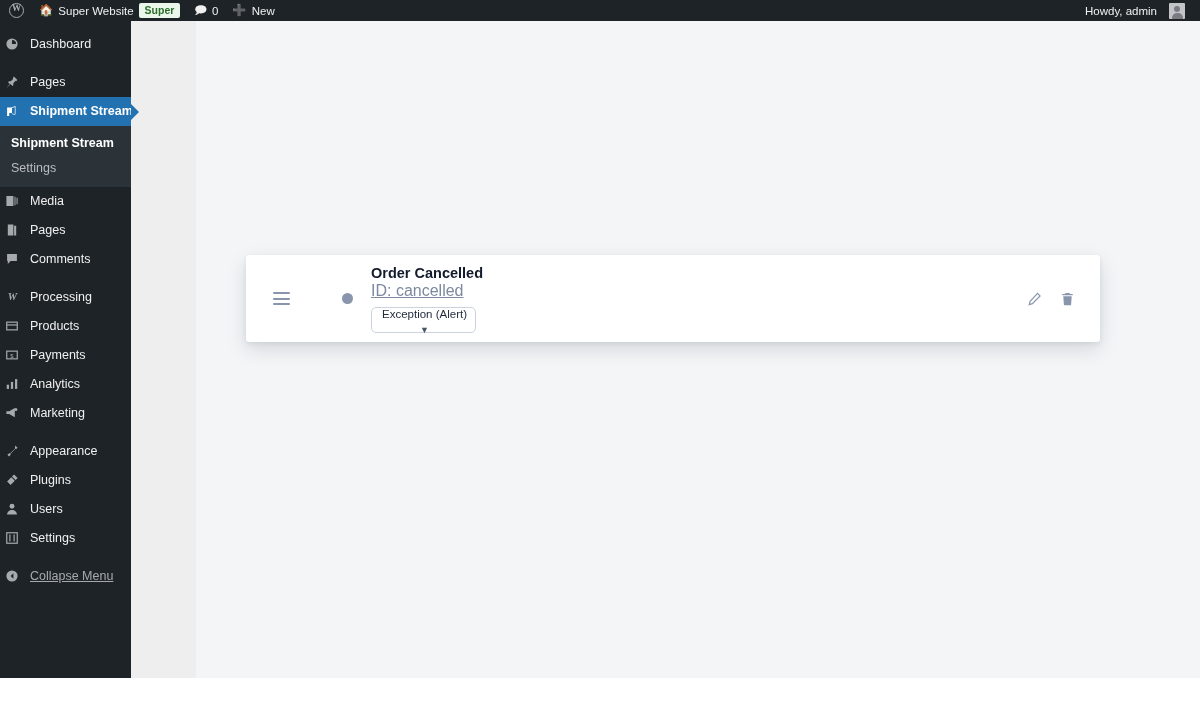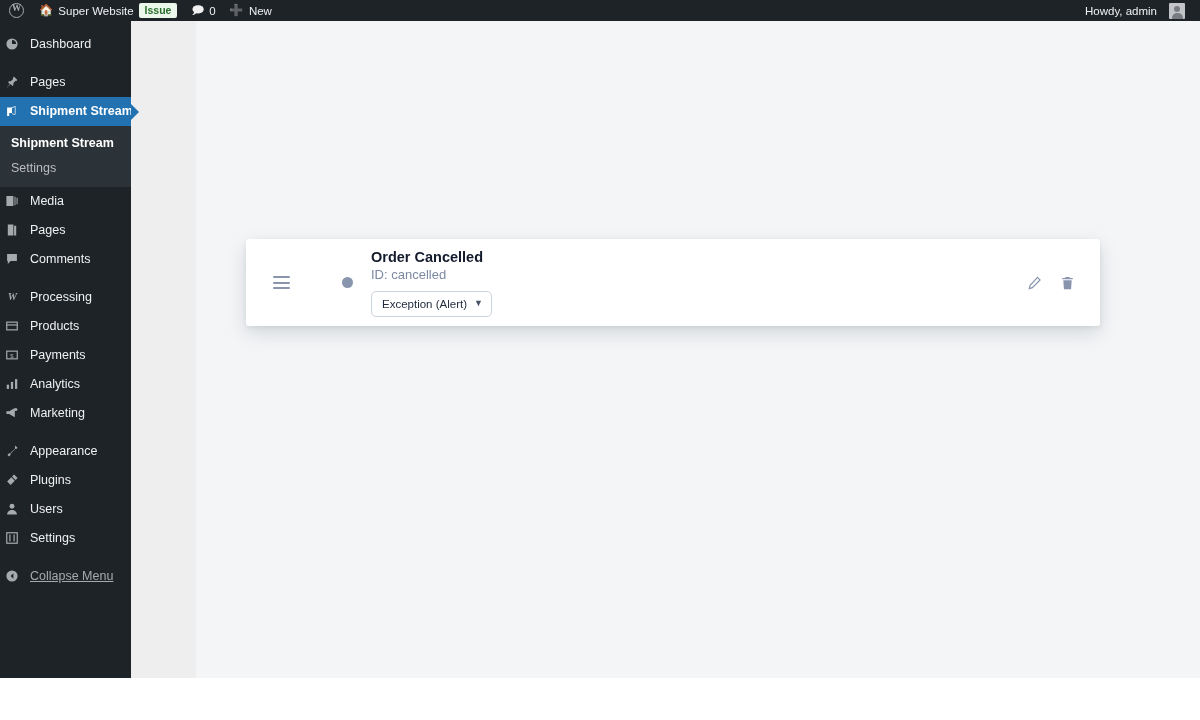--- a/index.html
+++ b/index.html
@@ -129,44 +129,44 @@
   .dot {
     width:11px; height:11px; border-radius:50%; background:#8995ad;
     flex:0 0 11px; margin-right:18px;
   }
   .row-main { flex:1; display:flex; align-items:center; }
   .status-block { display:flex; flex-direction:column; gap:0; }
   .status-name {
     font-size:15px; font-weight:bold; color:#121a2b; line-height:19px;
   }
   .status-id {
-    font-size:13px; color:#7c89a0; line-height:16px; margin-top:0;
+    font-size:16px; color:#7c89a0; line-height:16px; margin-top:0;text-decoration:underline;
   }
   .type-select {
     margin-top:8px; display:inline-flex; align-items:center; gap:7px;
     border:1px solid #ccd3de; border-radius:5px; background:#fff;
     height:26px; padding:0 8px 0 10px; font-size:11.5px; color:#1e293b;
-    width:max-content; cursor:pointer;
+    width:max-content; cursor:pointer;flex-direction:column;
   }
   .type-select .chev {
     font-size:9px; color:#475569; line-height:1; transform:translateY(-1px);
   }
   .row-actions {
     width:110px; display:flex; align-items:center; justify-content:flex-end;
     gap:18px; padding-right:25px;
   }
   .icon-btn { width:15px; height:16px; cursor:pointer; color:#8995ad; }
   .icon-btn svg { display:block; width:15px; height:16px; }
 
   
   #row-processing .type-select { visibility:hidden; }
 
   
   #drag-row {
-    position:absolute; left:246px; top:239px; width:854px; height:87px;
+    position:absolute; left:246px; top:255px; width:854px; height:87px;
     background:#ffffff; border-radius:3px;
     box-shadow:0 7px 20px rgba(16,24,40,.13), 0 2px 5px rgba(16,24,40,.07);
     display:flex; align-items:center; z-index:30;
   }
   #drag-row .row-handlecell { padding-left:27px; }
   #drag-row .status-name { font-size:14.5px; }
 
   
   #footer-card {
     left:240px; top:603px; width:856px; height:61px;
@@ -186,21 +186,21 @@
 <div id="root">
 
   <div class="adminbar">
     <div class="ab-left">
       <div class="ab-item wpicon">
         <span class="wp-logo"></span>
       </div>
       <div class="ab-item">
         <span class="ab-glyph">🏠</span>
         <span>Super Website</span>
-        <span class="live-badge">Issue</span>
+        <span class="live-badge">Super</span>
       </div>
       <div class="ab-item">
         <span class="ab-glyph">🗩</span>
         <span>0</span>
       </div>
       <div class="ab-item">
         <span class="ab-glyph">➕</span>
         <span>New</span>
       </div>
     </div>

